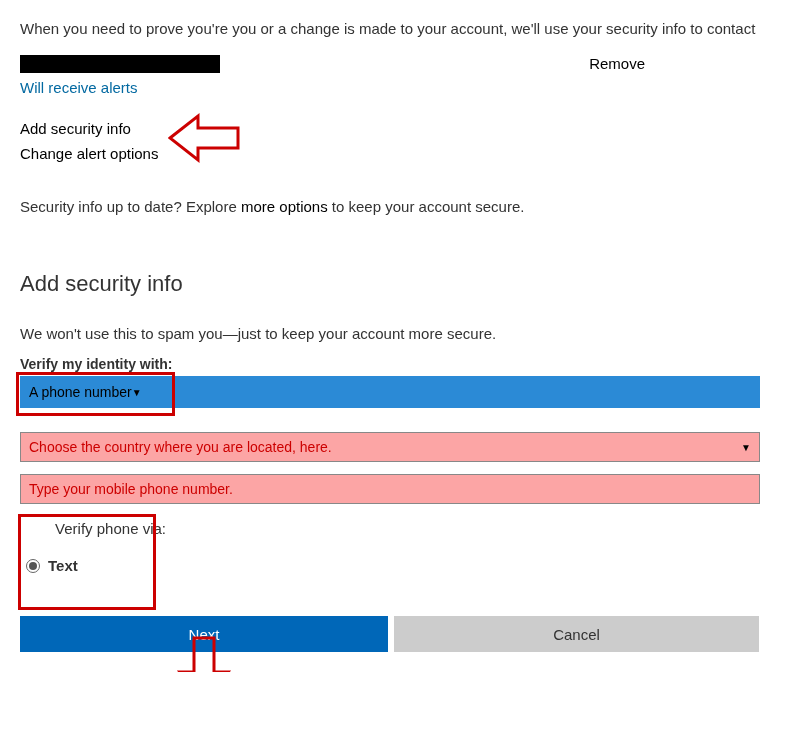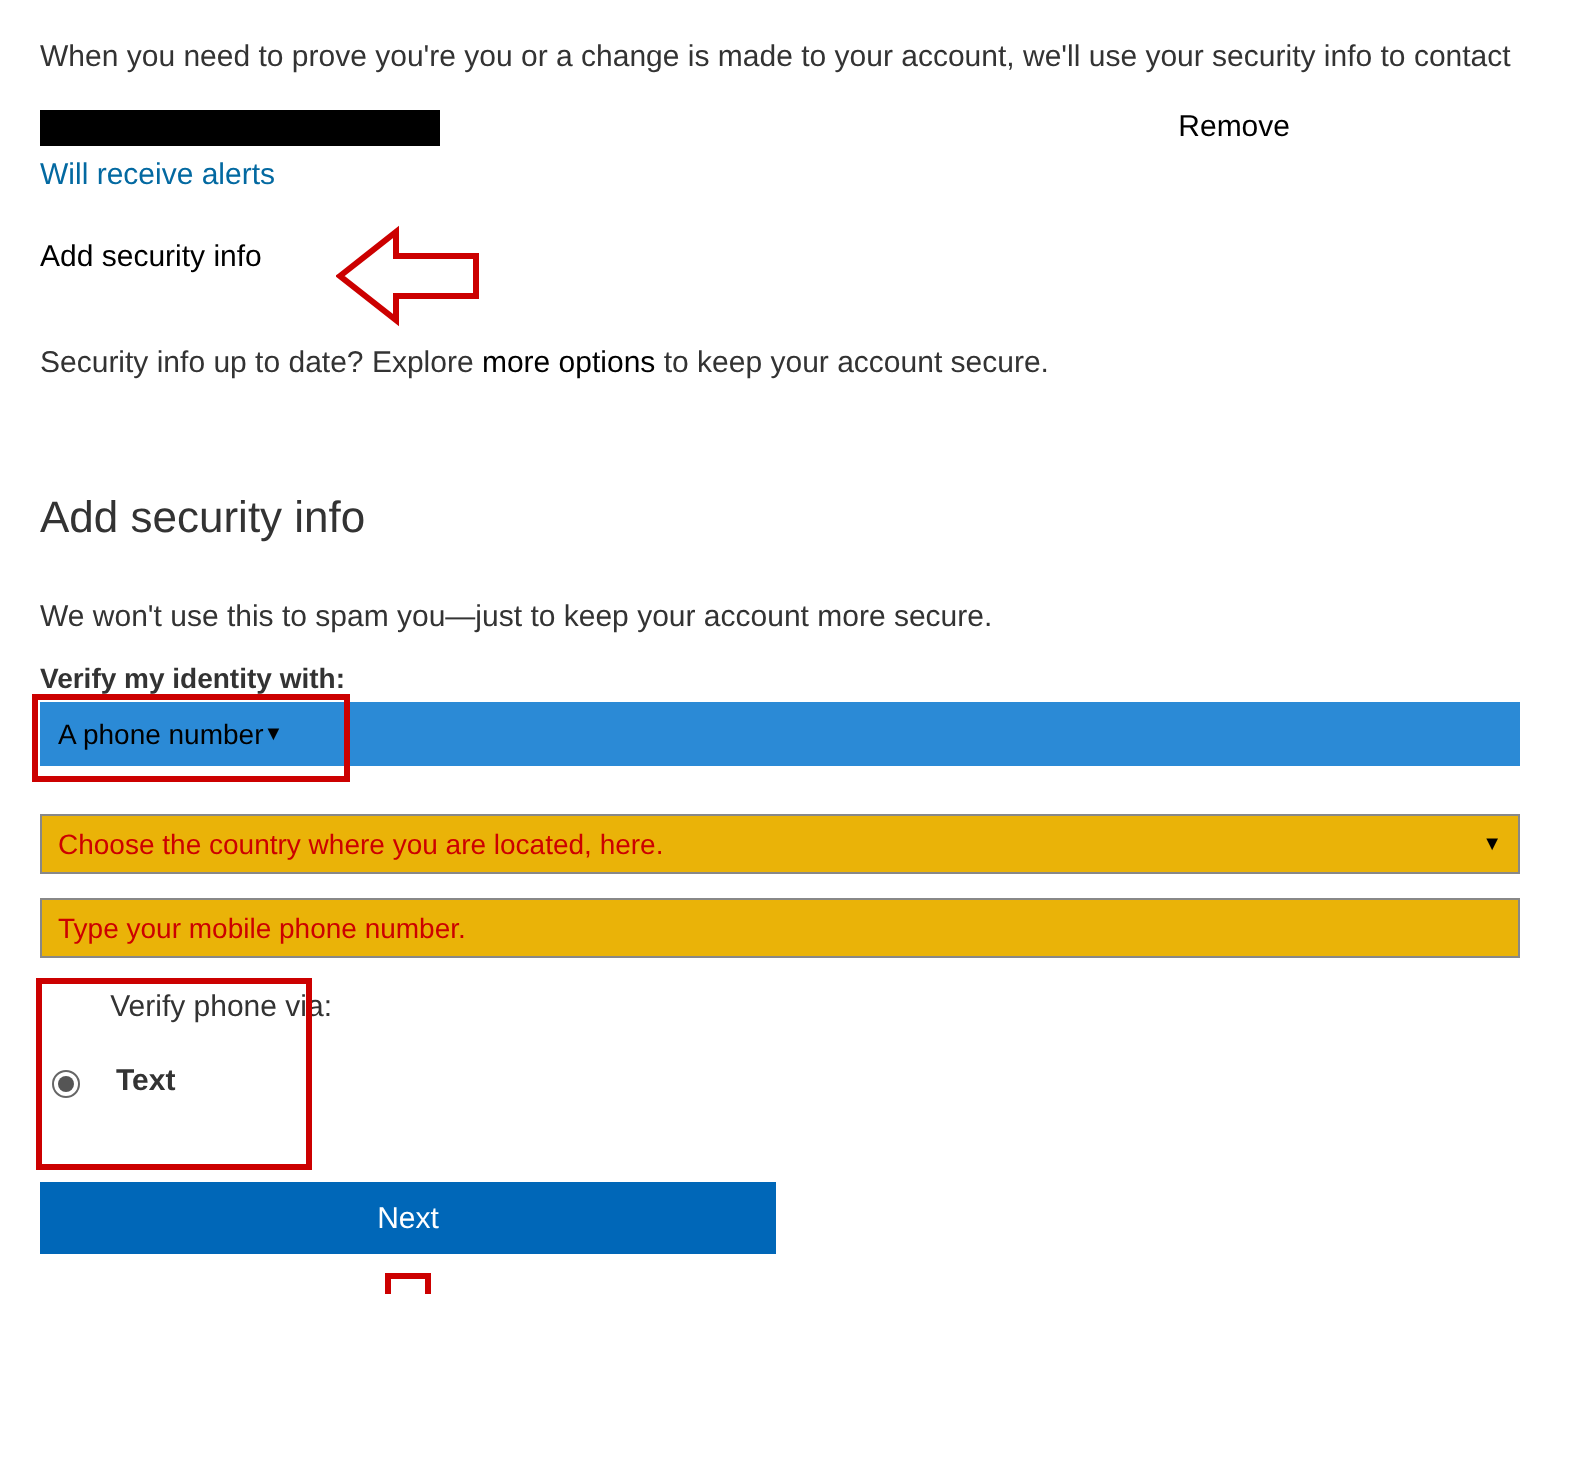--- a/index.html
+++ b/index.html
@@ -47,33 +47,33 @@
       position: absolute; top: -4px; left: -4px;
       width: 159px; height: 44px;
       border: 3px solid #c00;
       pointer-events: none;
     }
 
     .field-row { margin-bottom: 12px; }
     .select-country, .phone-input {
       width: 740px; height: 30px;
       border: 1px solid #888;
-      background: #eab308;
+      background: #fca5a5;
       font-size: 14px;
       display: flex; align-items: center; justify-content: space-between;
       padding: 0 8px;
       cursor: pointer;
     }
     .select-country .text, .phone-input .text { color: #c00; }
     .select-country .caret { font-size: 10px; color: #000; }
     .phone-input { cursor: text; }
 
     .verify-via-wrap { position: relative; padding: 4px 4px 8px 4px; margin-top: 12px; margin-bottom: 16px; width: 150px;}
     .verify-via-label { font-size: 15px; margin-bottom: 20px; text-align: right; }
-    .radio-row { display: flex; align-items: flex-end; gap: 18px; margin-bottom: 10px; padding-left: 2px;}
+    .radio-row { display: flex; align-items: center; gap: 8px; margin-bottom: 10px; padding-left: 2px;}
     .radio { width: 14px; height: 14px; border: 1px solid #666; border-radius: 50%; position: relative; background:#fff; display:inline-block;}
     .radio.checked::after { content: ""; position: absolute; top: 2px; left: 2px; width: 8px; height: 8px; border-radius: 50%; background: #555; }
     .radio-label { font-weight: 700; font-size: 15px; }
     .red-box-verify {
       position: absolute; top: -2px; left: -2px;
       width: 138px; height: 96px;
       border: 3px solid #c00;
       pointer-events: none;
     }
 
@@ -95,20 +95,21 @@
 
 <div class="contact-row">
   <div class="redacted"></div>
   <a class="link" style="margin-right:120px;">Remove</a>
 </div>
 
 <p class="alerts-note">Will receive alerts</p>
 
 <div class="link-stack">
   <a class="link">Add security info</a>
+  <a class="link">Change alert options</a>
 </div>
 
 <p class="uptodate">
   <span>Security info up to date? Explore </span><a class="link">more options</a><span> to keep your account secure.</span>
 </p>
 
 <h2 class="section-title">Add security info</h2>
 
 <p class="subtext">We won't use this to spam you—just to keep your account more secure.</p>
 
@@ -139,20 +140,21 @@
   <p class="verify-via-label">Verify phone via:</p>
   <div class="radio-row">
     <span class="radio checked"></span>
     <span class="radio-label">Text</span>
   </div>
   <div class="red-box-verify"></div>
 </div>
 
 <div class="button-row">
   <button class="btn btn-primary">Next</button>
+  <button class="btn btn-secondary">Cancel</button>
 </div>
 
 <div class="anno anno-arrow-1">
   <svg width="80" height="60" viewBox="0 0 80 60">
     <path d="M 2 30 L 30 8 L 30 20 L 70 20 L 70 40 L 30 40 L 30 52 Z" fill="none" stroke="#c00" stroke-width="3" stroke-linejoin="miter"></path>
   </svg>
 </div>
 
 <div class="anno anno-arrow-2">
   <svg width="60" height="70" viewBox="0 0 60 70">

